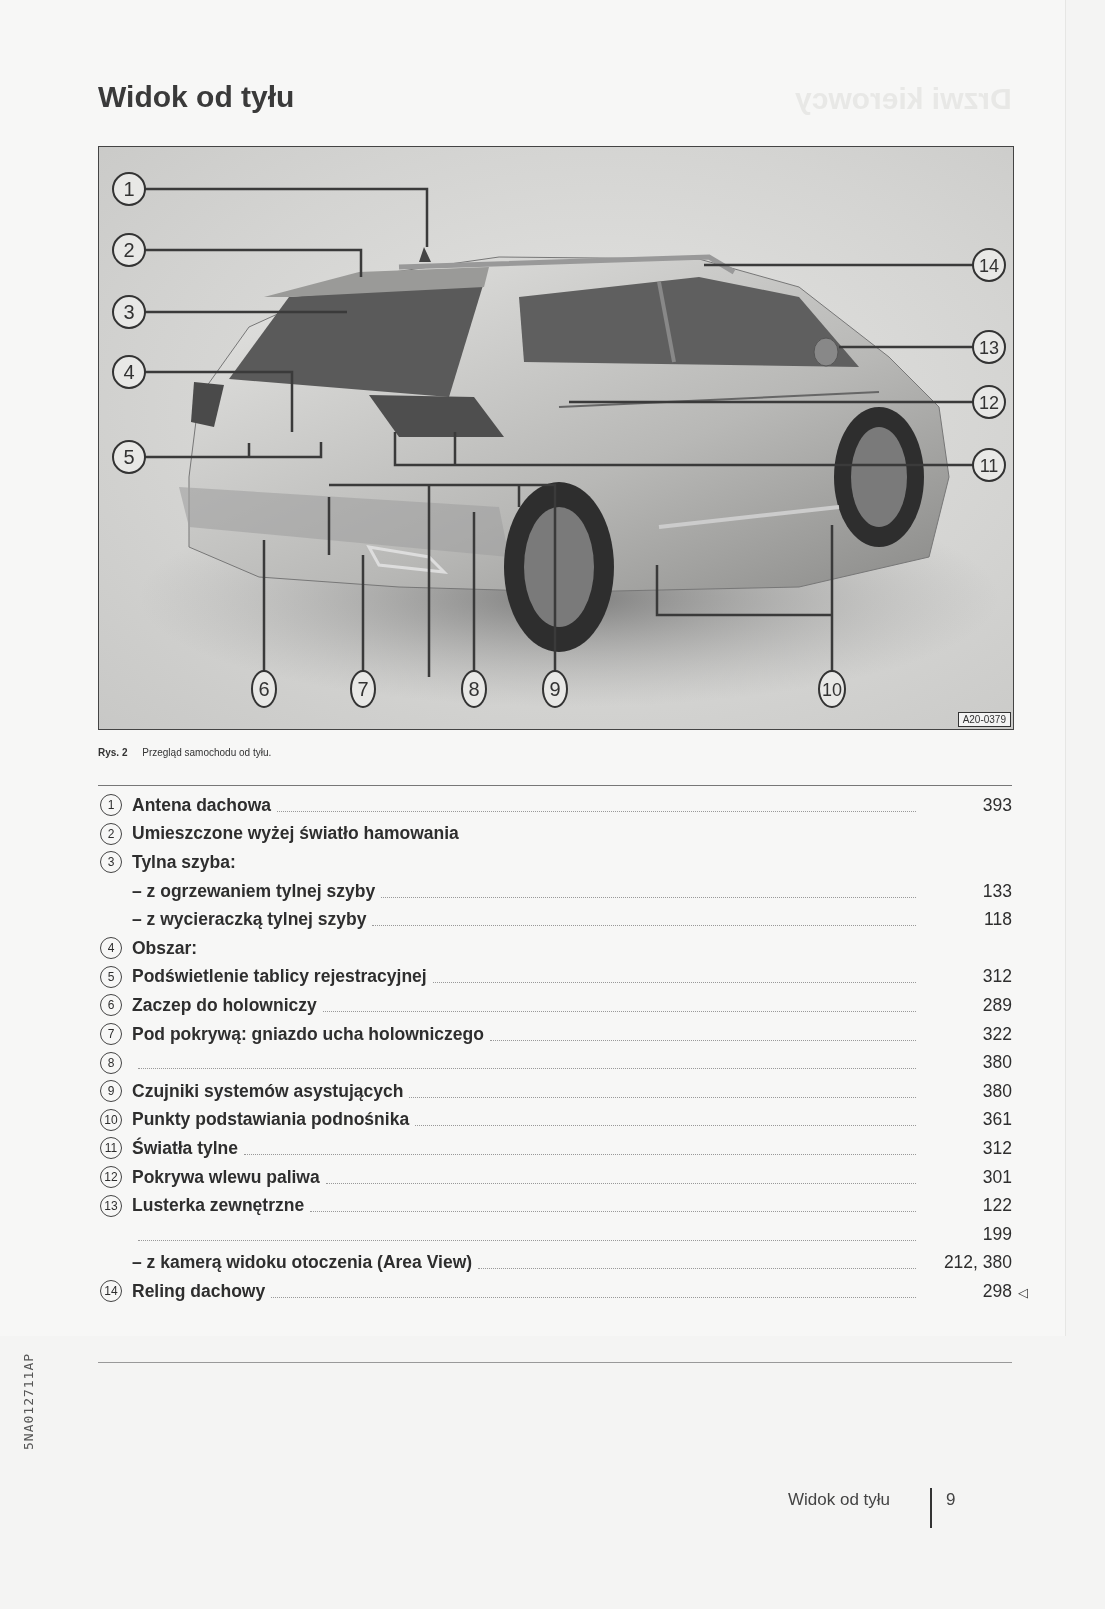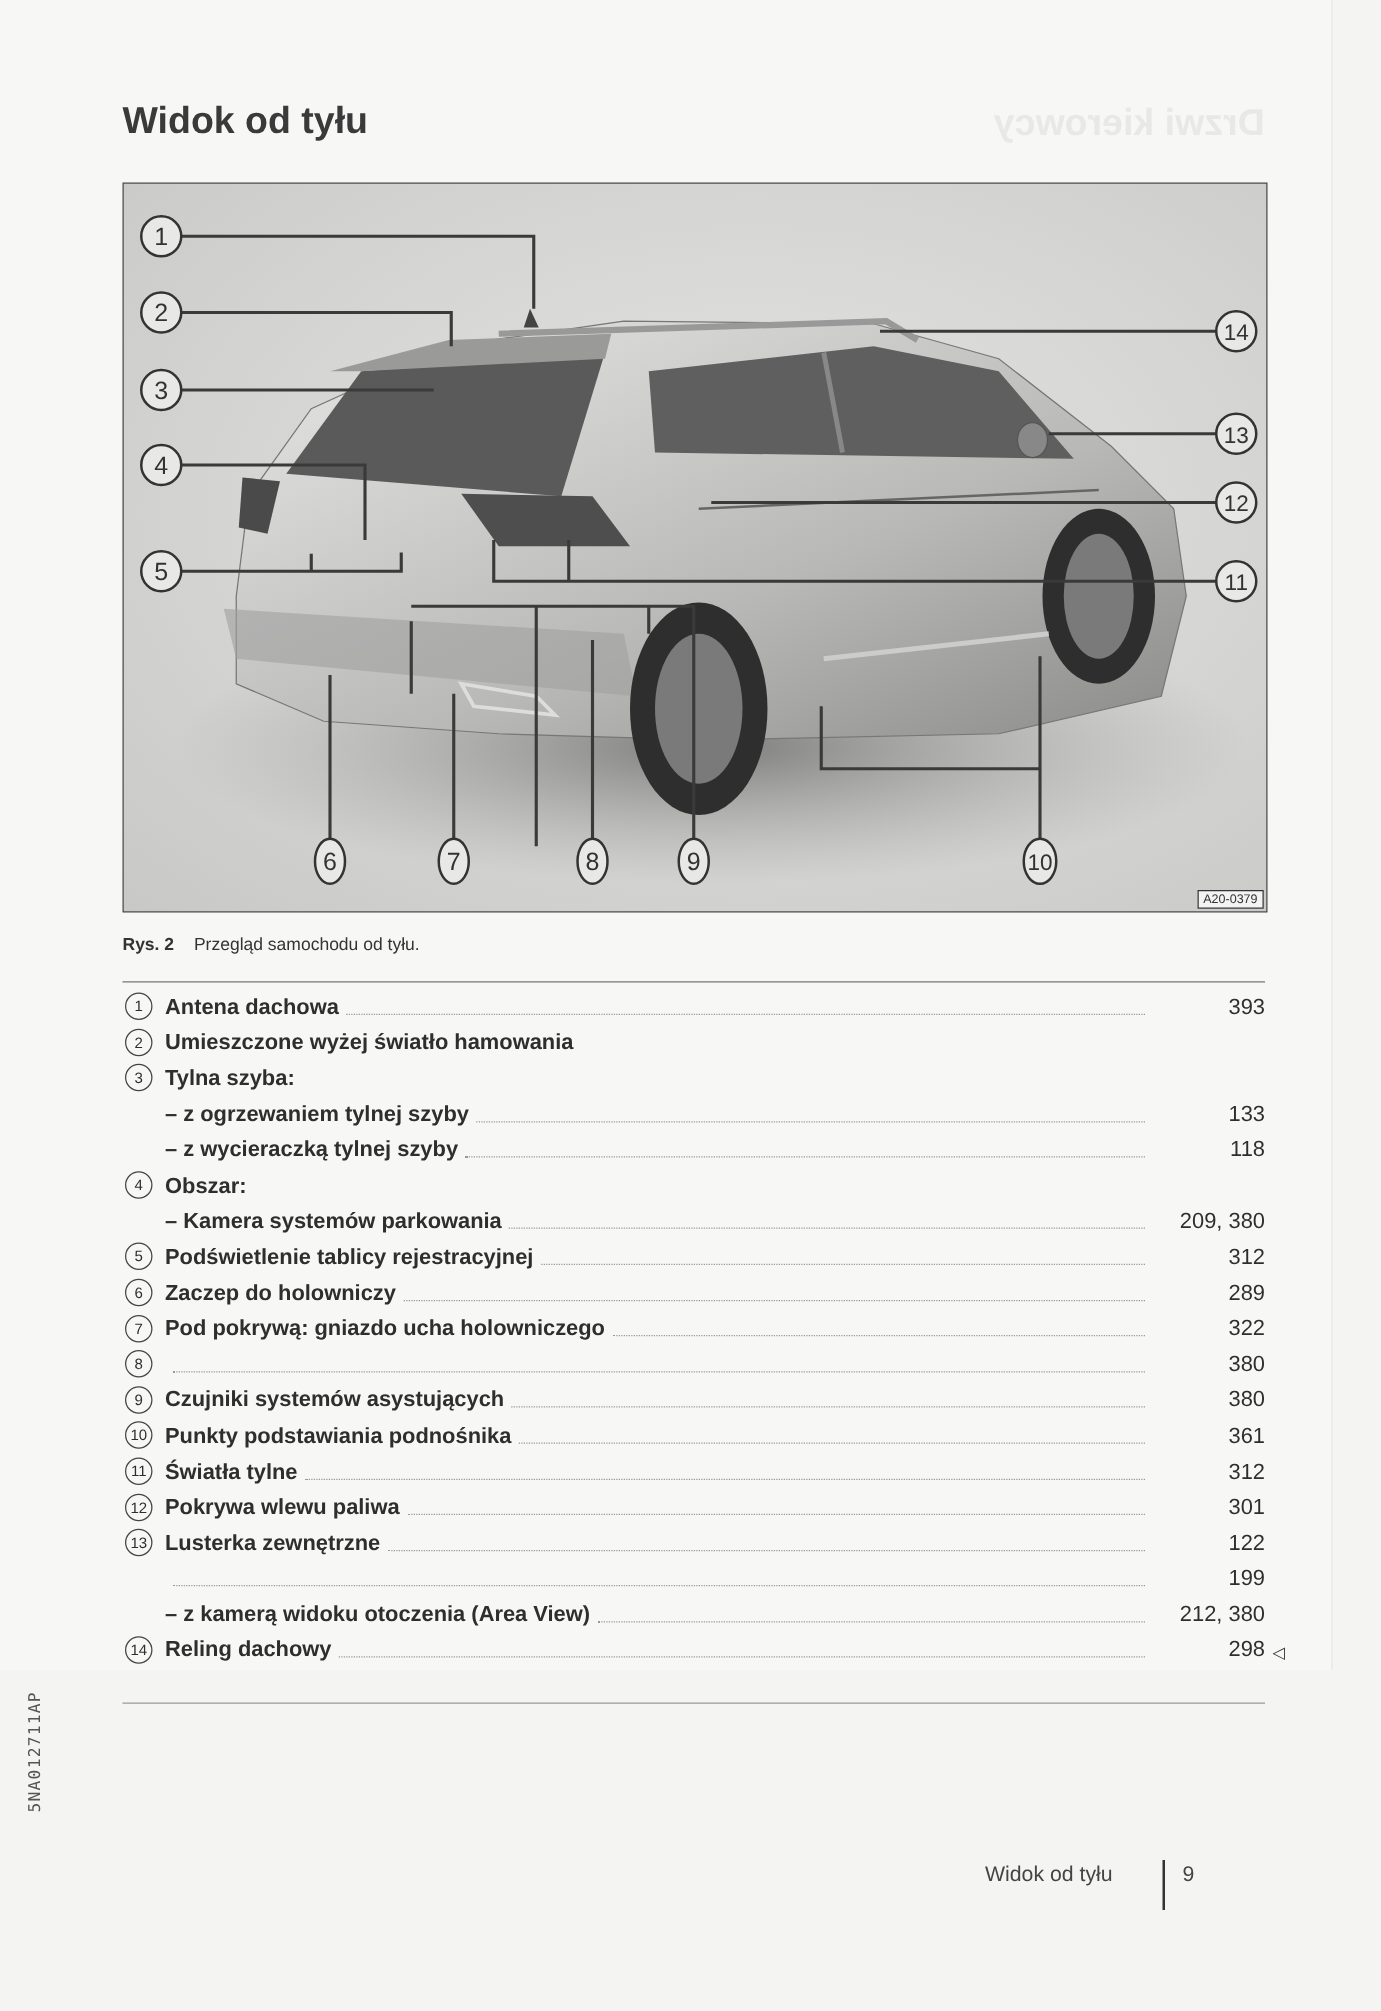--- a/index.html
+++ b/index.html
@@ -28,21 +28,21 @@
     background: radial-gradient(ellipse at 55% 45%, #e4e4e2 0%, #d4d4d2 60%, #c8c8c6 100%);
     overflow: hidden;
   }
   .figure svg { position: absolute; left: 0; top: 0; }
   .fig-code {
     position: absolute; right: 2px; bottom: 2px;
     font-size: 10px; background: #f3f3f3; border: 1px solid #333;
     padding: 1px 4px; color: #333;
   }
   .caption {
-    position: absolute; left: 98px; top: 747px; font-size: 14px; color: #333;
+    position: absolute; left: 98px; top: 747px; font-size: 10px; color: #333;
   }
   .caption .fig-num { font-weight: bold; margin-right: 12px; }
   .rule-top {
     position: absolute; left: 98px; top: 785px; width: 914px; height: 0;
     border-top: 1px solid #777;
   }
   .legend-list { position: absolute; left: 98px; top: 791px; width: 914px; }
   .row {
     position: relative; height: 28.6px; display: flex; align-items: center;
     font-size: 17.5px; color: #2e2e2e;
@@ -255,26 +255,20 @@
         <span class="label">– z wycieraczką tylnej szyby</span>
         <span class="dots"></span>
         <span class="pages">118</span>
       </div>
       <div class="row">
         <span class="num">4</span>
         <span class="label">Obszar:</span>
         <span class="dots none"></span>
         <span class="pages"></span>
       </div>
-      <div class="row sub">
-        <span class="indent"></span>
-        <span class="label">– Kamera systemów parkowania</span>
-        <span class="dots"></span>
-        <span class="pages">209, 380</span>
-      </div>
       <div class="row">
         <span class="num">5</span>
         <span class="label">Podświetlenie tablicy rejestracyjnej</span>
         <span class="dots"></span>
         <span class="pages">312</span>
       </div>
       <div class="row">
         <span class="num">6</span>
         <span class="label">Zaczep do holowniczy</span>
         <span class="dots"></span>

